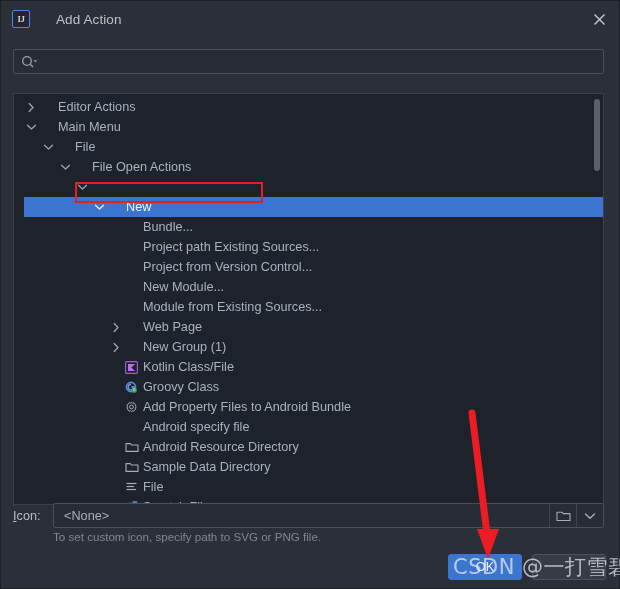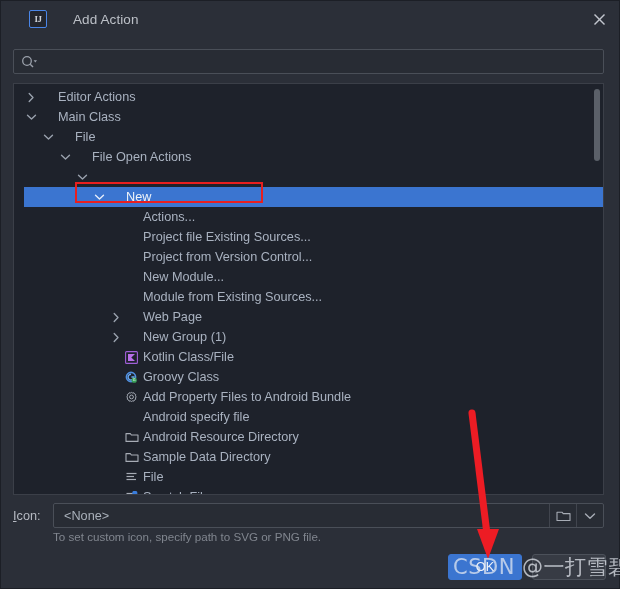--- a/index.html
+++ b/index.html
@@ -28,21 +28,21 @@
   #titlebar {
     position: absolute;
     left: 0; top: 0;
     width: 618px; height: 36px;
     display: flex;
     align-items: center;
     background: #2b2f38;
   }
   #app-icon {
     width: 18px; height: 18px;
-    margin-left: 28px;
+    margin-left: 11px;
     border: 1.5px solid #4a86e8;
     border-radius: 2px;
     box-sizing: border-box;
     position: relative;
     background: #23262e;
     display: flex; align-items: center; justify-content: center;
   }
   #app-icon span {
     font-size: 9px;
     font-weight: bold;
@@ -96,21 +96,21 @@
     font-size: 12.5px;
     font-family: "Liberation Sans", sans-serif;
     padding: 0;
     height: 100%;
   }
   #search-input::placeholder { color: #6a6f79; }
 
   
   #tree-panel {
     position: absolute;
-    left: 12px; top: 82px;
+    left: 12px; top: 92px;
     width: 591px; height: 412px;
     background: #1e222b;
     border: 1px solid #3b3f48;
     box-sizing: border-box;
     overflow: hidden;
   }
   #tree-inner {
     position: relative;
     padding-top: 3px;
   }
@@ -313,21 +313,21 @@
           <span class="label">Editor Actions</span>
         </div>
         <div class="row">
           <span style="display: inline-block; flex: 0 0 10px; width: 10px;"></span>
           <span class="chev">
             <svg width="11" height="8" viewBox="0 0 11 8">
               <polyline points="1.5,2.2 5.5,6 9.5,2.2" fill="none" stroke="#9aa2ae" stroke-width="1.35" stroke-linecap="round" stroke-linejoin="round"></polyline>
             </svg>
           </span>
           <span class="icon-slot"></span>
-          <span class="label">Main Class</span>
+          <span class="label">Main Menu</span>
         </div>
         <div class="row">
           <span style="display: inline-block; flex: 0 0 27px; width: 27px;"></span>
           <span class="chev">
             <svg width="11" height="8" viewBox="0 0 11 8">
               <polyline points="1.5,2.2 5.5,6 9.5,2.2" fill="none" stroke="#9aa2ae" stroke-width="1.35" stroke-linecap="round" stroke-linejoin="round"></polyline>
             </svg>
           </span>
           <span class="icon-slot"></span>
           <span class="label">File</span>
@@ -358,27 +358,27 @@
               <polyline points="1.5,2.2 5.5,6 9.5,2.2" fill="none" stroke="#e7eefb" stroke-width="1.35" stroke-linecap="round" stroke-linejoin="round"></polyline>
             </svg>
           </span>
           <span class="icon-slot"></span>
           <span class="label">New</span>
         </div>
         <div class="row">
           <span style="display: inline-block; flex: 0 0 95px; width: 95px;"></span>
           <span class="chev empty"></span>
           <span class="icon-slot"></span>
-          <span class="label">Actions...</span>
-        </div>
-        <div class="row">
-          <span style="display: inline-block; flex: 0 0 95px; width: 95px;"></span>
-          <span class="chev empty"></span>
-          <span class="icon-slot"></span>
-          <span class="label">Project file Existing Sources...</span>
+          <span class="label">Bundle...</span>
+        </div>
+        <div class="row">
+          <span style="display: inline-block; flex: 0 0 95px; width: 95px;"></span>
+          <span class="chev empty"></span>
+          <span class="icon-slot"></span>
+          <span class="label">Project path Existing Sources...</span>
         </div>
         <div class="row">
           <span style="display: inline-block; flex: 0 0 95px; width: 95px;"></span>
           <span class="chev empty"></span>
           <span class="icon-slot"></span>
           <span class="label">Project from Version Control...</span>
         </div>
         <div class="row">
           <span style="display: inline-block; flex: 0 0 95px; width: 95px;"></span>
           <span class="chev empty"></span>

